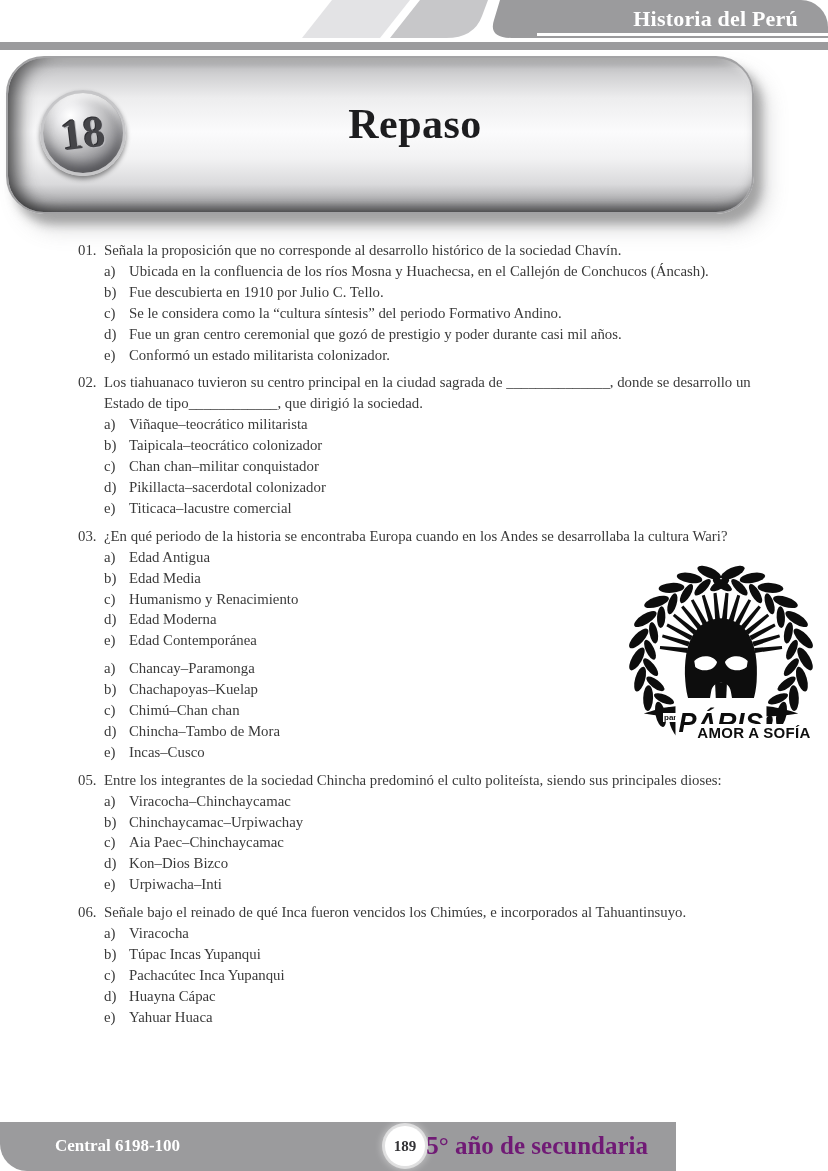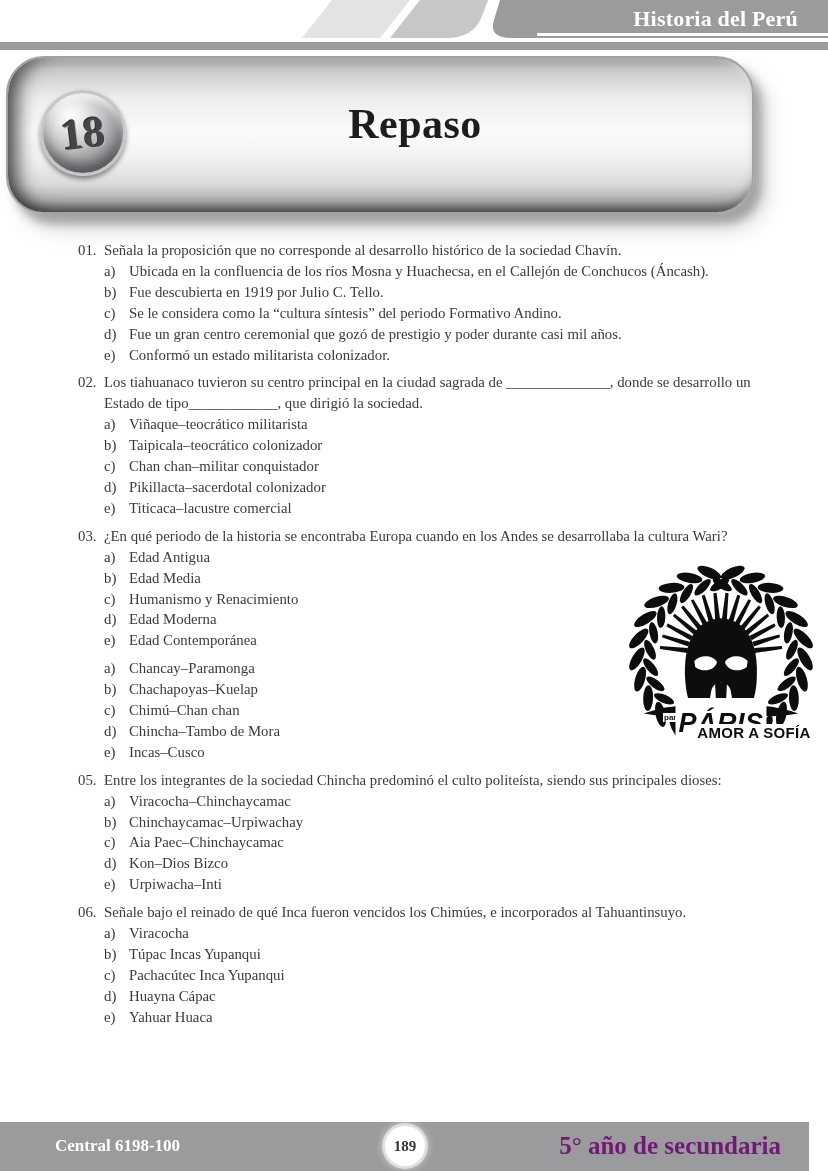--- a/index.html
+++ b/index.html
@@ -1,20 +1,20 @@
 <!DOCTYPE html>
 <html><head>
 <meta charset="utf-8">
 <style>
   * { margin:0; padding:0; box-sizing:border-box; }
   html,body { background:#ffffff; }
   .page {
     position:relative; width:828px; height:1171px; margin:0 auto;
     background:#ffffff; overflow:hidden;
-    font-family:"Liberation Serif", serif; color:#3a3a3a;
+    font-family:"Liberation Serif", serif; color:#3a3a3a;border-radius:27px;
   }
 
   
   .hdr-svg { position:absolute; top:0; left:0; }
   .hdr-title {
     position:absolute; top:6px; right:30px;
     font-size:22px; font-weight:bold; color:#ffffff; letter-spacing:.2px;
   }
 
   
@@ -77,21 +77,21 @@
   }
   .logo-tagline {
     position:absolute; left:50%; top:160px; transform:translateX(-50%);
     font-family:"Liberation Sans", sans-serif; font-weight:bold;
     font-size:15px; line-height:17px; color:#0d0d0d; background:#ffffff;
     padding:0 2px; white-space:nowrap; letter-spacing:.3px;margin-left:33px;
   }
 
   
   .footer {
-    position:absolute; left:0; bottom:0; width:809px; height:49px;
+    position:absolute; left:0; bottom:0; width:676px; height:49px;
     background:#9b9b9d;
   }
   .footer-left {
     position:absolute; left:55px; top:14px;
     font-size:17px; font-weight:bold; color:#ffffff;
   }
   .footer-right {
     position:absolute; right:28px; top:10px;
     font-size:25px; font-weight:bold; color:#701a75;text-align:center;
   }
@@ -129,21 +129,21 @@
         <div class="q-stem">
           <span class="q-num">01.</span>
           <span class="q-text">Señala la proposición que no corresponde al desarrollo histórico de la sociedad Chavín.</span>
         </div>
         <div class="q-option">
           <span class="opt-letter">a)</span>
           <span class="opt-text">Ubicada en la confluencia de los ríos Mosna y Huachecsa, en el Callejón de Conchucos (Áncash).</span>
         </div>
         <div class="q-option">
           <span class="opt-letter">b)</span>
-          <span class="opt-text">Fue descubierta en 1919 por Julio C. Tello.</span>
+          <span class="opt-text">Fue descubierta en 1910 por Julio C. Tello.</span>
         </div>
         <div class="q-option">
           <span class="opt-letter">c)</span>
           <span class="opt-text">Se le considera como la “cultura síntesis” del periodo Formativo Andino.</span>
         </div>
         <div class="q-option">
           <span class="opt-letter">d)</span>
           <span class="opt-text">Fue un gran centro ceremonial que gozó de prestigio y poder durante casi mil años.</span>
         </div>
         <div class="q-option">

